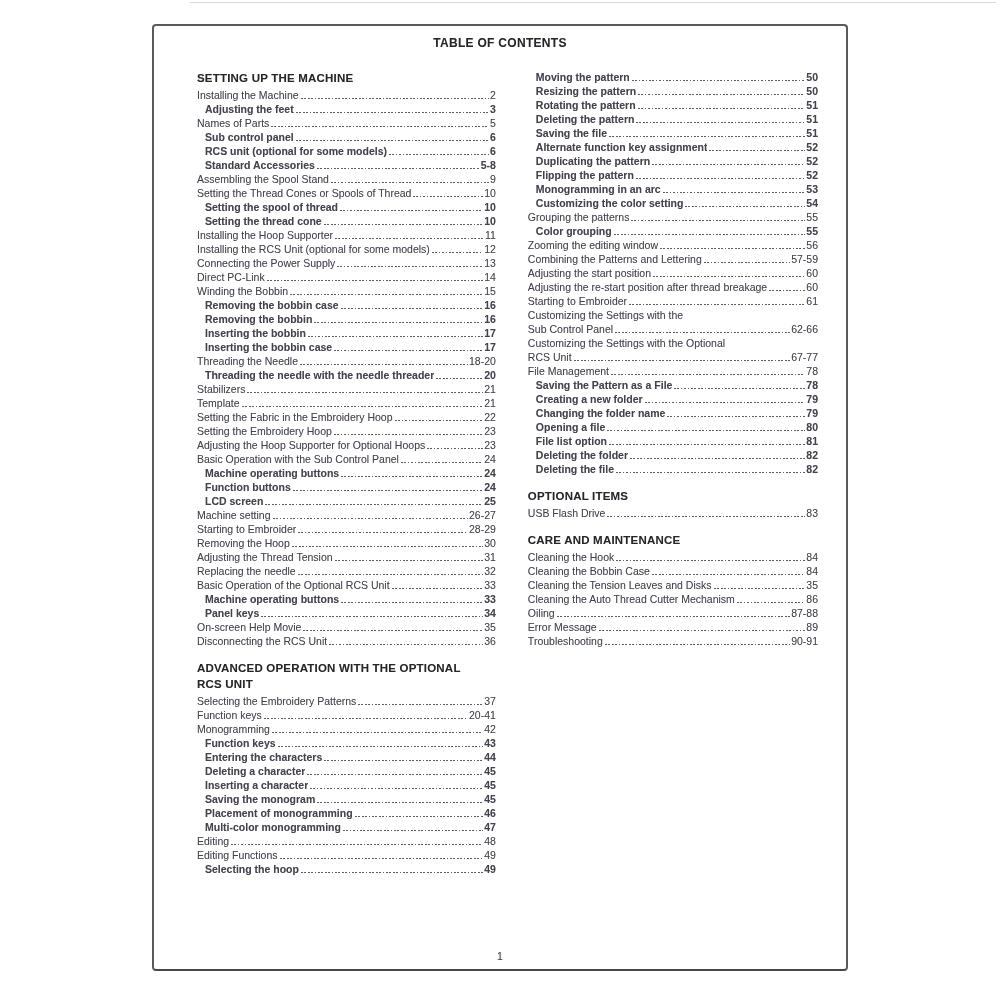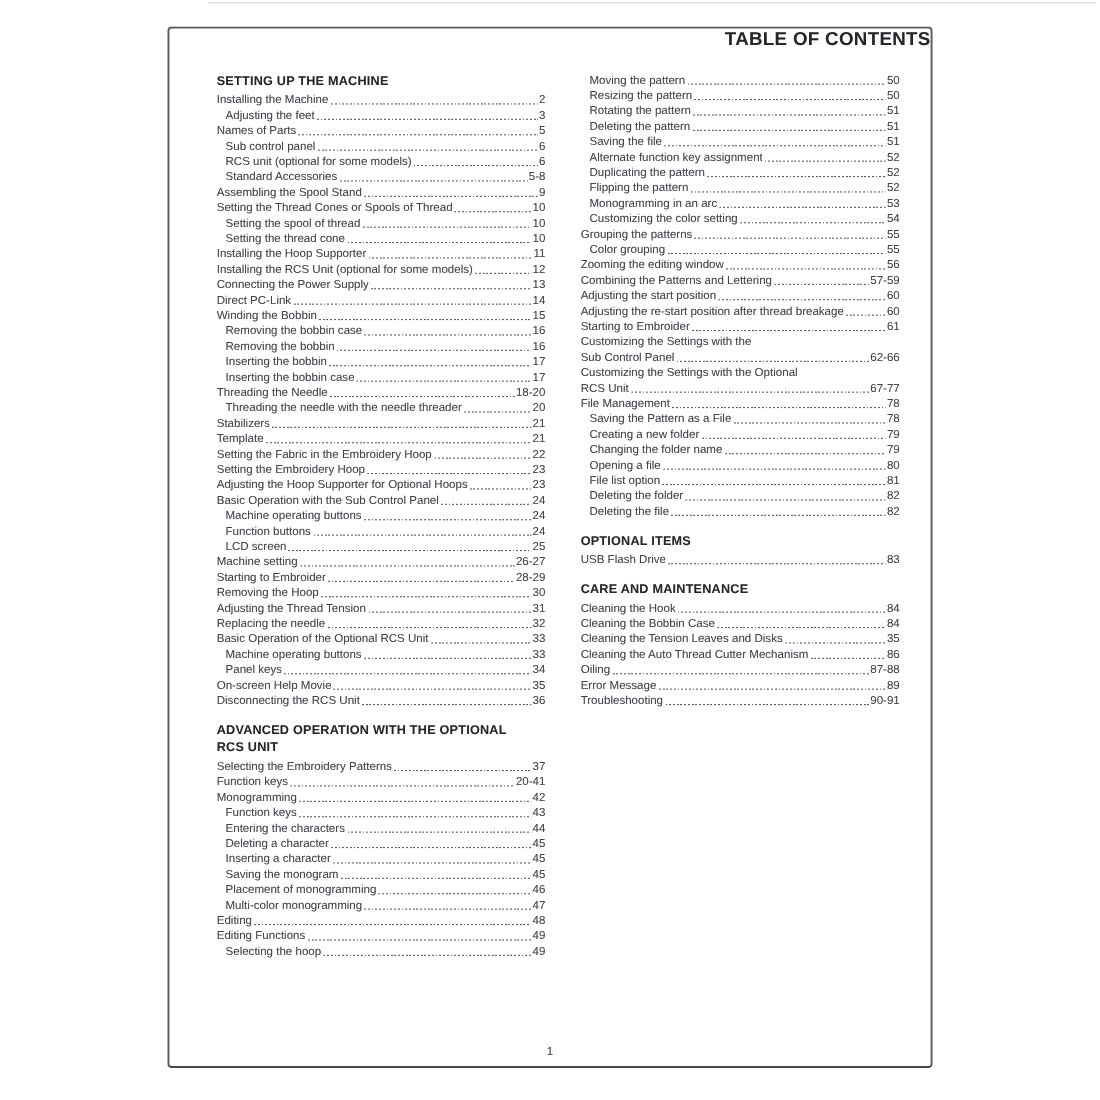--- a/index.html
+++ b/index.html
@@ -15,22 +15,23 @@
   }
   .sheet {
     position: absolute; left: 152px; top: 24px;
     width: 696px; height: 947px;
     border: 2px solid #5a5a5a;
     border-bottom-color: #484848;
     border-radius: 4px;
     background: #ffffff;
   }
   .page-title {
-    text-align: right;
-    font-size: 17px; font-weight: bold;
+    margin-top: 10px;
+    text-align: center;
+    font-size: 12px; font-weight: bold;
     letter-spacing: 0.3px;
     color: #26262a;
     text-shadow: 0 0 0.6px rgba(100,50,100,0.30);
   }
   .toc {
     display: flex;
     margin: 20px 28px 0 43px;
     gap: 32px;
   }
   .col { font-size: 10.5px; line-height: 14px; color: #44424a;
@@ -38,21 +39,21 @@
   .col-left  { width: 308px; }
   .col-right { width: 299px; }
   .section-heading {
     font-size: 11.5px; font-weight: bold; line-height: 16px;
     color: #26262a; letter-spacing: 0.2px;
     margin: 12px 0 2px 0;
     text-shadow: 0 0 0.6px rgba(100,50,100,0.30);
   }
   .section-heading:first-child { margin-top: 0; }
   .entry { display: flex; }
-  .entry.sub { padding-left: 8px; }
+  .entry.sub { padding-left: 8px; font-weight: bold; }
   .entry .label { white-space: nowrap; overflow: hidden; }
   .entry .leader { flex: 1 1 auto; min-width: 8px; position: relative; }
   .entry .leader::before {
     content: ""; position: absolute; left: 2px; right: 1px; bottom: 3px; height: 1px;
     background-image: repeating-linear-gradient(to right,
       #5c5c60 0, #5c5c60 1.7px, transparent 1.7px, transparent 3.4px);
   }
   .entry .page { white-space: nowrap; }
   .page-footer {
     position: absolute; left: 0; right: 0; bottom: 7px;

